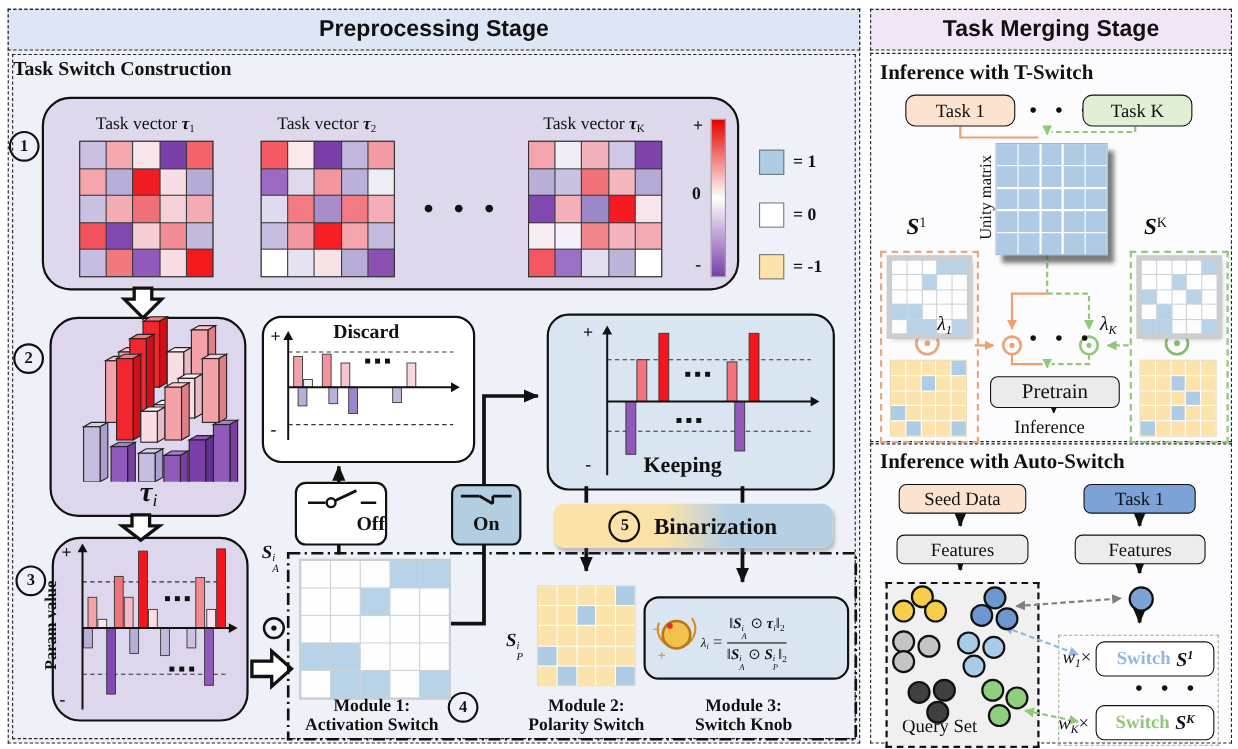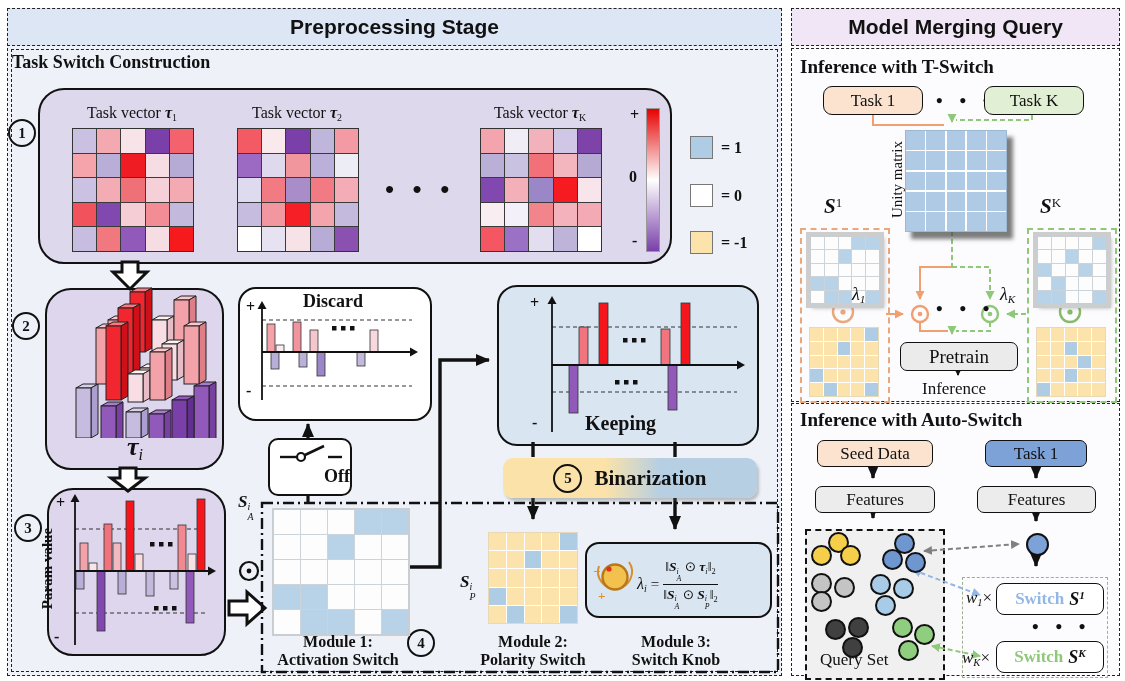--- a/index.html
+++ b/index.html
@@ -50,21 +50,21 @@
 
   <div class="abs dashed" style="left:7px;top:8px;width:773px;height:666px;background:#eef2f8;"></div>
   <div class="abs dashed hdr" style="left:7px;top:8px;width:773px;height:36px;background:#dce6f4;">
     <span>Preprocessing Stage</span>
   </div>
   <div class="abs dashed" style="left:11px;top:49px;width:765px;height:621px;"></div>
 
   <div class="abs dashed" style="left:791px;top:48px;width:327px;height:352px;background:#fcfbfe;"></div>
   <div class="abs dashed" style="left:791px;top:403px;width:327px;height:271px;background:#fcfbfe;"></div>
   <div class="abs dashed hdr" style="left:791px;top:8px;width:327px;height:36px;background:#f0e6f6;">
-    <span>Model Merging Query</span>
+    <span>Task Merging Stage</span>
   </div>
 
   <div class="abs roundbox" style="left:38px;top:88px;width:630px;height:172px;background:#ddd8ec;"></div>
 
   <div class="abs roundbox" style="left:45px;top:288px;width:175px;height:178px;background:#ddd6ec;"></div>
   <div class="abs roundbox" style="left:47px;top:488px;width:175px;height:164px;background:#ddd6ec;"></div>
 
   <div class="abs" style="left:238px;top:287px;width:190px;height:130px;background:#fff;border:2.3px solid #111;border-radius:18px;"></div>
   <div class="abs" style="left:497px;top:285px;width:258px;height:157px;background:#d9e6f2;border:2.3px solid #111;border-radius:20px;"></div>
 
@@ -437,20 +437,29 @@
   <div class="abs" style="left:268px;top:438px;width:80px;height:54px;background:#fff;border:2.5px solid #111;border-radius:10px;">
     <svg width="76" height="22" viewBox="0 0 76 22" style="display:block;margin:3px auto 0;">
       <line x1="8" y1="14" x2="24" y2="14" stroke="#111" stroke-width="2.4"></line>
       <circle cx="29" cy="14" r="4" fill="#fff" stroke="#111" stroke-width="2.2"></circle>
       <line x1="33" y1="12" x2="52" y2="3" stroke="#111" stroke-width="2.6"></line>
       <line x1="56" y1="14" x2="70" y2="14" stroke="#111" stroke-width="2.4"></line>
     </svg>
     <div class="bold" style="text-align:right;font-size:18px;line-height:22px;">Off</div>
   </div>
 
+  <div class="abs" style="left:410px;top:440px;width:60px;height:52px;background:#b3cde1;border:2.5px solid #111;border-radius:8px;">
+    <svg width="56" height="20" viewBox="0 0 56 20" style="display:block;margin:3px auto 0;">
+      <line x1="5" y1="6" x2="22" y2="6" stroke="#111" stroke-width="2.4"></line>
+      <line x1="22" y1="6" x2="34" y2="13" stroke="#111" stroke-width="2.6"></line>
+      <line x1="34" y1="13" x2="34" y2="6" stroke="#111" stroke-width="2.4"></line>
+      <line x1="34" y1="6" x2="51" y2="6" stroke="#111" stroke-width="2.4"></line>
+    </svg>
+    <div class="bold" style="text-align:center;font-size:18px;line-height:22px;">On</div>
+  </div>
 
   <div class="abs" style="left:503px;top:458px;width:254px;height:40px;border-radius:10px;
               background:linear-gradient(90deg,#fbe2a8 0%,#fbe2a8 40%,#b6cfe3 62%,#b6cfe3 100%);
               box-shadow:2px 3px 3px rgba(90,90,90,.35);display:flex;align-items:center;justify-content:center;gap:12px;">
     <div class="circ" style="width:25px;height:25px;">
         <span>5</span>
       </div>
     <span class="bold" style="font-size:21px;">Binarization</span>
   </div>
 
@@ -518,21 +527,21 @@
 
   <div class="abs" style="left:585px;top:542px;width:183px;height:72px;background:#d9e6f2;border:2px solid #111;border-radius:14px;">
     <svg width="46" height="56" viewBox="0 0 46 56" style="position:absolute;left:4px;top:8px;">
       <path d="M8,14 A17,17 0 1 0 38,10" fill="none" stroke="#d98e2b" stroke-width="2"></path>
       <circle cx="24" cy="25" r="12.5" fill="#f3c14d" stroke="#b87818" stroke-width="2.4"></circle>
       <circle cx="18" cy="17" r="2.6" fill="#e03020"></circle>
       <text x="2" y="24" font-size="13" font-weight="bold" fill="#d98e2b">−</text>
       <text x="7" y="48" font-size="13" font-weight="bold" fill="#d98e2b">+</text>
     </svg>
     <div class="abs" style="left:50px;top:14px;display:flex;align-items:center;gap:4px;">
-      <span class="it" style="font-size:16px;"><span>λ</span><span class="sb">i</span></span>
+      <span class="it" style="font-size:12px;"><span>λ</span><span class="sb">i</span></span>
       <span style="font-size:15px;">=</span>
       <span class="frac">
         <span class="fr"><span>‖</span><span class="bold">S</span><span class="ss">
               <span>i</span>
               <span>A</span>
             </span>&nbsp;<span style="font-style:normal;">⊙</span>&nbsp;<span class="bold">τ</span><span class="sb">i</span><span>‖</span><span class="sb" style="font-style:normal;">2</span></span>
         <span class="bar"></span>
         <span class="fr"><span>‖</span><span class="bold">S</span><span class="ss">
               <span>i</span>
               <span>A</span>

